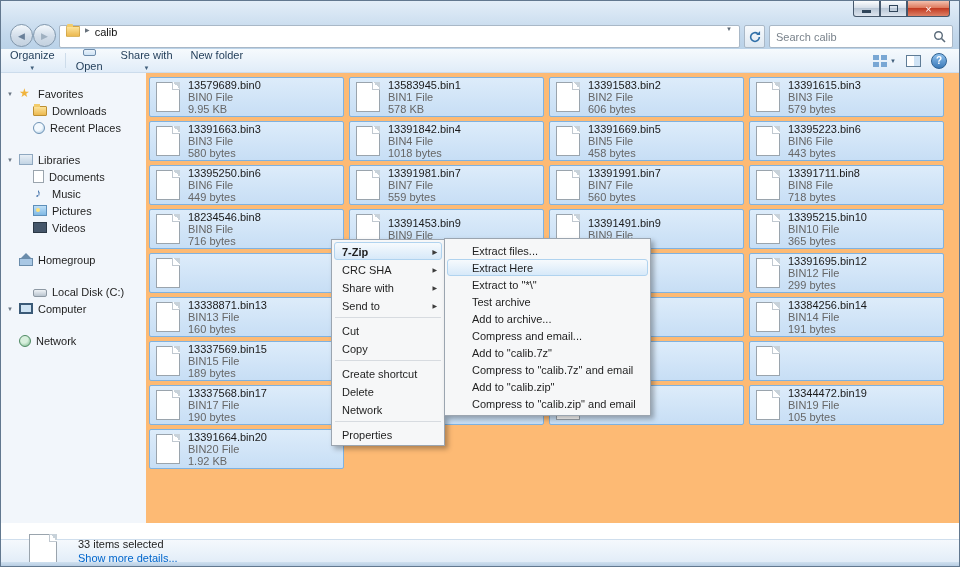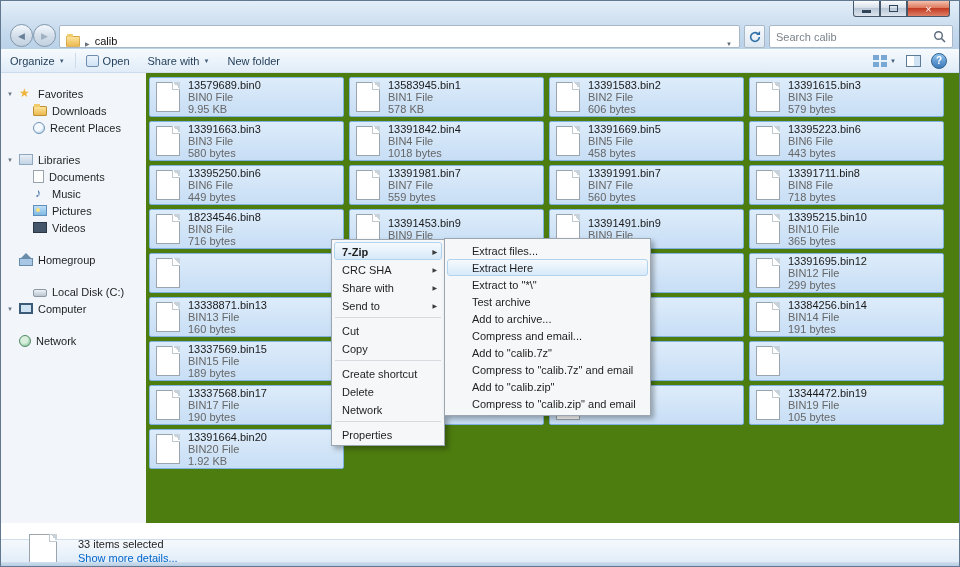--- a/index.html
+++ b/index.html
@@ -24,21 +24,21 @@
   .glyph-max { width:9px; height:7px; border:1px solid #30455a; background:transparent; }
 
   .nav-btn { position:absolute; top:23px; width:23px; height:23px; border-radius:50%;
     border:1px solid #8197ac; display:flex; align-items:center; justify-content:center;
     background:linear-gradient(#f3f8fc, #d2dde9 55%, #c3d1df); color:#6a8099; font-size:9px; }
   .nav-btn.back { left:9px; }
   .nav-btn.fwd  { left:32px; color:#9fb0c0; }
 
   .address-bar { position:absolute; left:58px; top:24px; width:681px; height:23px;
     background:#fff; border:1px solid #a9b8c7; border-radius:2px;
-    display:flex; align-items:flex-end; }
+    display:flex; align-items:flex-start; }
   .mini-folder { width:14px; height:11px; margin-left:6px; position:relative; flex:none;
     background:linear-gradient(#fce39b, #ecb950); border:1px solid #bd903383; border-radius:1px; }
   .mini-folder::before { content:""; position:absolute; top:-3px; left:0; width:6px; height:3px;
     background:#f2cc6b; border-radius:1px 1px 0 0; }
   .addr-chev { font-size:6px; color:#68727c; margin:0 5px; }
   .addr-text { color:#111; }
   .addr-drop { margin-left:auto; margin-right:7px; font-size:6px; color:#5e6a76; }
 
   .refresh-btn { position:absolute; left:743px; top:24px; width:21px; height:23px;
     border:1px solid #a9b8c7; border-radius:2px;
@@ -48,21 +48,21 @@
     background:#fff; border:1px solid #a9b8c7; border-radius:2px;
     display:flex; align-items:center; padding:0 6px;justify-content:center; }
   .search-input { flex:1; border:none; outline:none; background:transparent;
     font:11px "Liberation Sans", sans-serif; color:#333; }
   .search-input::placeholder { color:#7a838c; }
 
   
   .toolbar { position:absolute; top:48px; left:0; right:0; height:24px;
     background:linear-gradient(#f6fafd, #e0ecf8); border-bottom:1px solid #ccdcec;
     display:flex; align-items:center; color:#1f3b57; }
-  .tb-item { display:flex; align-items:center; gap:4px; padding:0 9px; height:100%; cursor:default; }
+  .tb-item { display:flex; align-items:center; gap:4px; padding:0 9px; height:100%; cursor:default;flex-direction:column; }
   .tb-drop { font-size:6px; color:#42607c; }
   .tb-sep { width:1px; height:15px; background:#cddCEA; background:#cddcea; margin:0 1px; }
   .ic-open { width:13px; height:12px; border:1px solid #6e8cab; border-radius:2px;
     background:linear-gradient(#eaf3fb, #cfe3f5); }
   .tb-right { margin-left:auto; display:flex; align-items:center; gap:10px; padding-right:12px; }
   .help-btn { width:16px; height:16px; border-radius:50%; color:#fff; font-weight:bold; font-size:10px;
     background:linear-gradient(#8ec1ee, #3c7ab8); display:flex; align-items:center; justify-content:center;
     border:1px solid #2f6292; }
   .views-btn, .preview-btn { display:flex; align-items:center; gap:3px; }
 
@@ -91,21 +91,21 @@
   .ic-video { background:#45566a; border:1px solid #2b3744; height:11px; }
   .ic-house { background:#a8c7e4; border:1px solid #6a8cab; height:8px; margin-top:4px; }
   .ic-house::before { content:""; position:absolute; top:-6px; left:0; border-left:6px solid transparent;
     border-right:6px solid transparent; border-bottom:6px solid #6a8cab; }
   .ic-computer { background:#cfe3f3; border:2px solid #3b5a77; height:11px; }
   .ic-disk { height:8px; margin-top:2px; border:1px solid #8d98a3; border-radius:2px;
     background:linear-gradient(#eef2f6,#b9c4cf); }
   .ic-network { width:12px; height:12px; border-radius:50%; border:1px solid #4f8a63;
     background:radial-gradient(circle at 40% 35%, #d8efdd 40%, #6fb184); }
 
-  .content { flex:1; background:#4d7c0f; padding:4px 16px 0 3px; position:relative; }
+  .content { flex:1; background:#fdba74; padding:4px 16px 0 3px; position:relative; }
   .file-grid { display:grid; grid-template-columns:repeat(4, 195px); gap:4px 5px; align-content:start; }
   .tile { height:40px; display:flex; align-items:center; padding:3px 4px;
     border:1px solid #7fb2e0; border-radius:2px;
     background:linear-gradient(#ddecfa, #c7def5); overflow:hidden; }
   .page-icon { width:24px; height:30px; flex:none; margin:0 8px 0 2px; background:#fff;
     border:1px solid #9aa4ad; position:relative; }
   .page-icon::after { content:""; position:absolute; top:-1px; right:-1px; width:7px; height:7px;
     background:linear-gradient(to bottom left, #c8d2da 50%, #ffffff 50%);
     border-left:1px solid #c0c8d0; border-bottom:1px solid #c0c8d0; }
   .tile-text { display:flex; flex-direction:column; line-height:12px; white-space:nowrap; }

